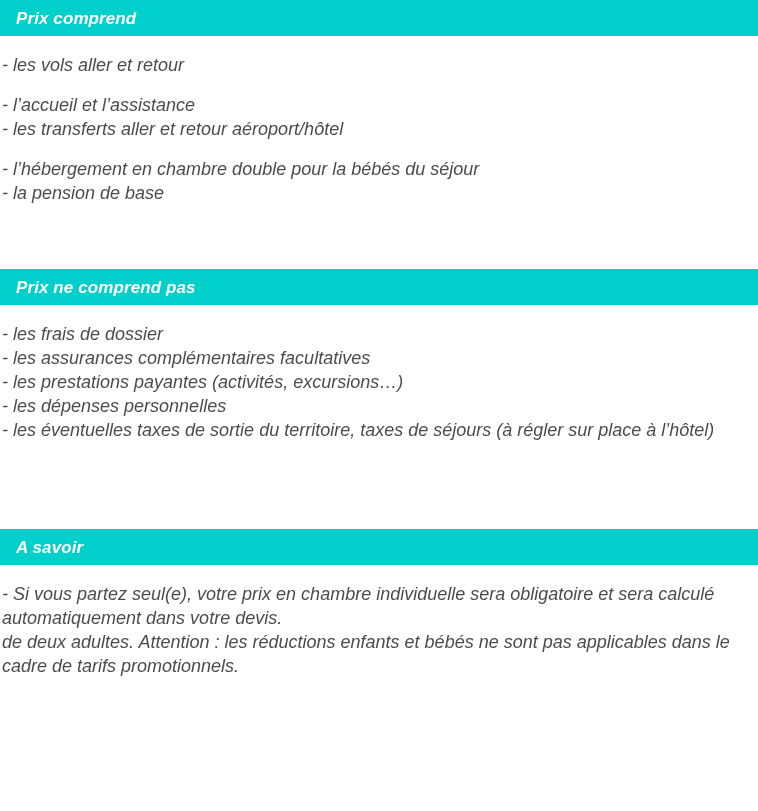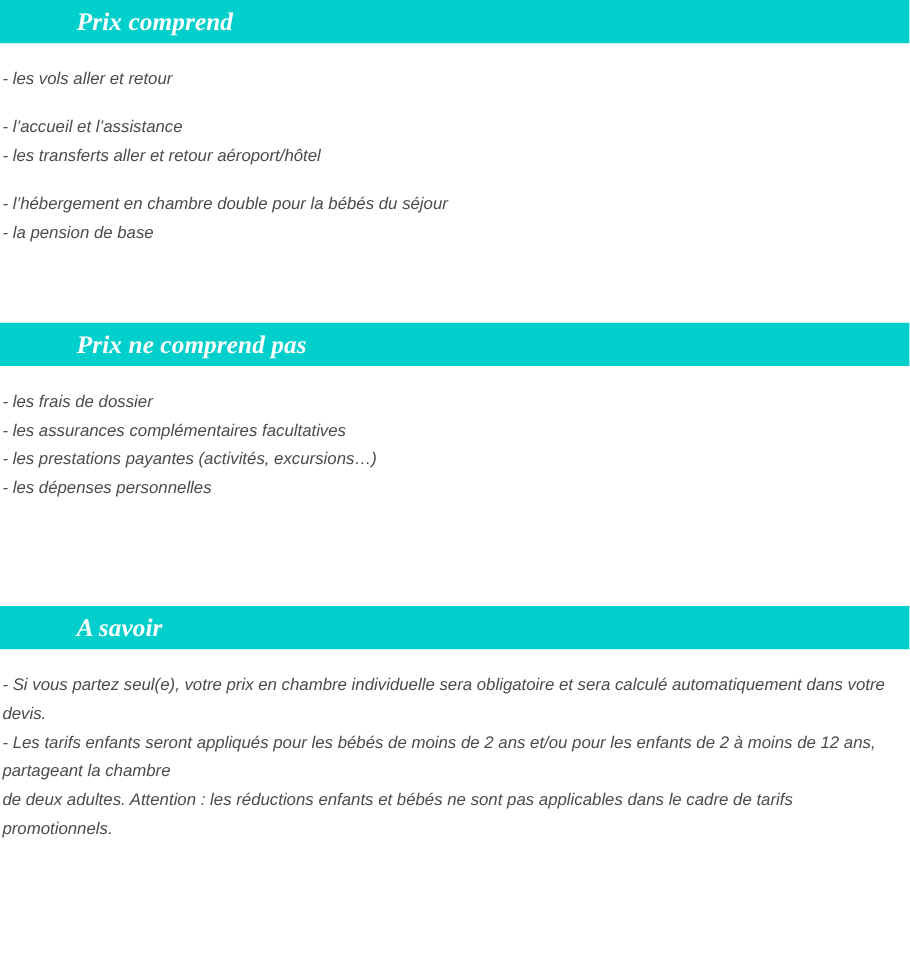--- a/index.html
+++ b/index.html
@@ -26,41 +26,40 @@
     background: #00cfcb;
     height: 36px;
     width: 100%;
     display: flex;
     align-items: center;
     box-sizing: border-box;
     padding: 0 0 0 16px;
   }
   .section-bar-title {
     color: #ffffff;
-    font-family: Liberation Serif, serif;
+    font-family: Liberation Sans, sans-serif;
     font-style: italic;
     font-weight: bold;
-    font-size: 21px;
+    font-size: 17px;
     line-height: 21px;
     letter-spacing: 0.1px;
     white-space: nowrap;
-    margin-left: 48px;
   }
 
   
   .section-body {
     padding: 0 2px 0 2px;
     box-sizing: border-box;
   }
   .line {
     color: #4c4c4c;
     font-family: "Liberation Sans", sans-serif;
     font-style: italic;
     font-weight: normal;
-    font-size: 14px;
+    font-size: 18px;
     line-height: 24px;
     white-space: nowrap;
   }
   .line.wrap {
     white-space: normal;
   }
 
   
   .gap-top-29 { margin-top: 17px; }   
   .gap-group  { margin-top: 16px; }
@@ -92,27 +91,27 @@
 
   <div class="section-bar">
     <span class="section-bar-title">Prix ne comprend pas</span>
   </div>
 
   <div class="section-body">
     <div class="line gap-top-29">- les frais de dossier</div>
     <div class="line">- les assurances complémentaires facultatives</div>
     <div class="line">- les prestations payantes (activités, excursions…)</div>
     <div class="line">- les dépenses personnelles</div>
+    <div class="line">- les éventuelles taxes de sortie du territoire, taxes de séjours (à régler sur place à l’hôtel)</div>
   </div>
 
   <div class="spacer-87"></div>
 
   <div class="section-bar">
     <span class="section-bar-title">A savoir</span>
   </div>
 
   <div class="section-body">
     <div class="line wrap gap-top-29">- Si vous partez seul(e), votre prix en chambre individuelle sera obligatoire et sera calculé automatiquement dans votre devis.</div>
-    <div class="line wrap">- Les tarifs enfants seront appliqués pour les bébés de moins de 2 ans et/ou pour les enfants de 2 à moins de 12 ans, partageant la chambre</div>
     <div class="line wrap">de deux adultes. Attention : les réductions enfants et bébés ne sont pas applicables dans le cadre de tarifs promotionnels.</div>
   </div>
 
 </div>
 
 </body></html>

